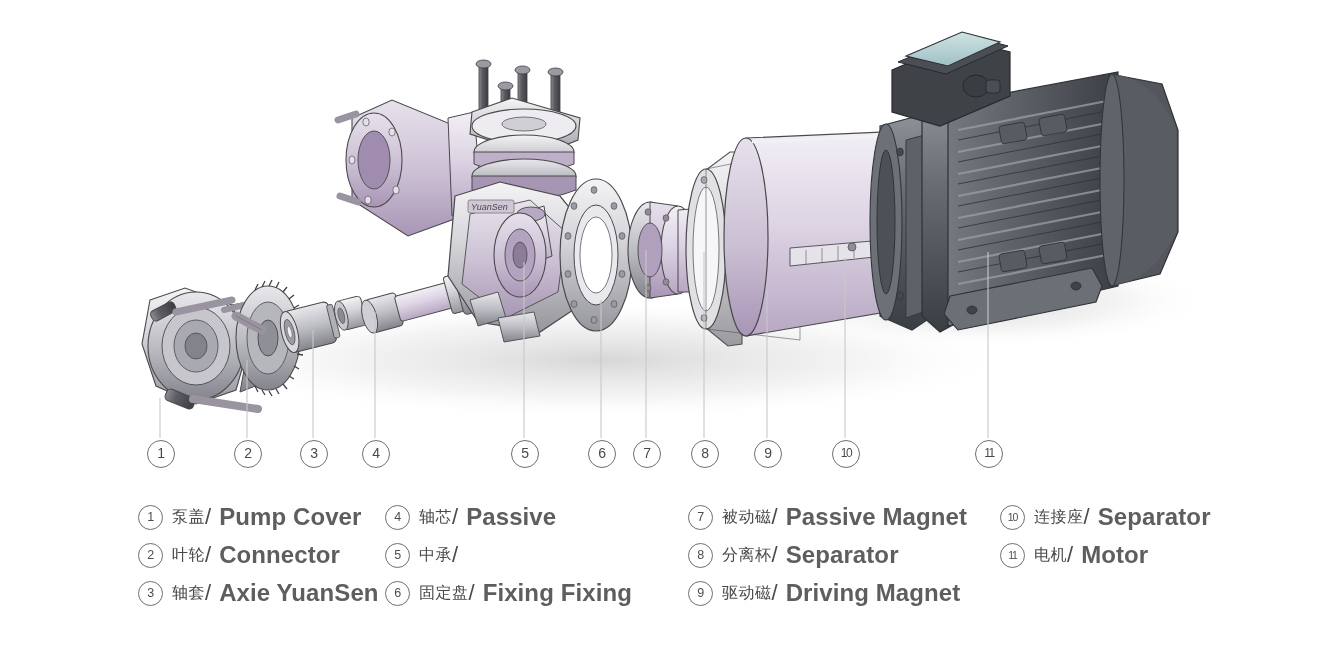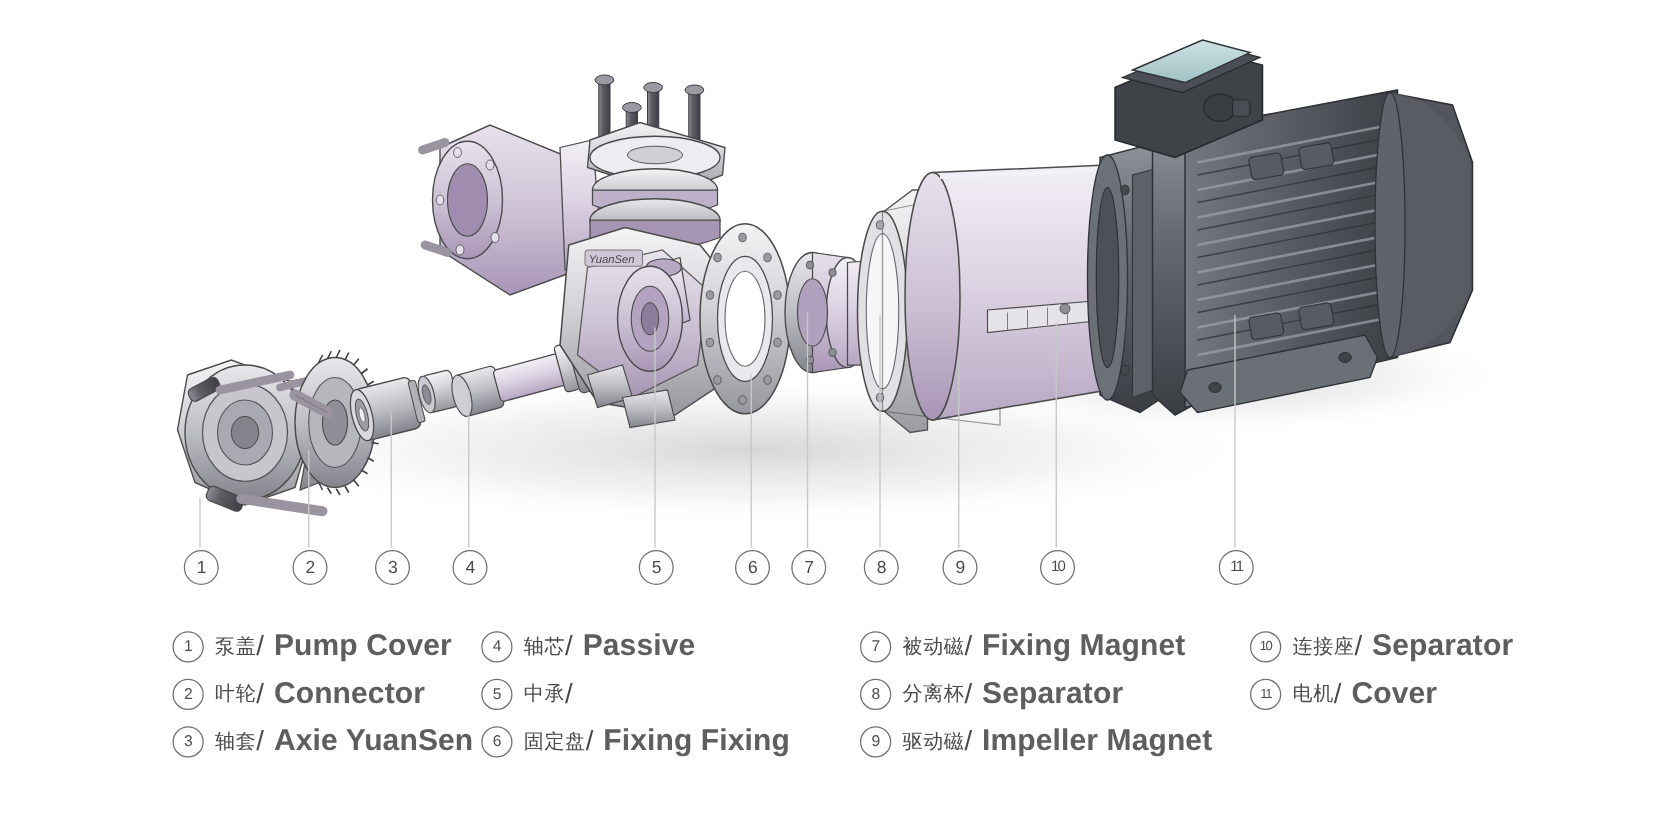--- a/index.html
+++ b/index.html
@@ -453,45 +453,45 @@
         <span class="legsep">/</span>
         <span class="legen">Fixing Fixing</span>
       </div>
     </div>
 
     <div class="legcol" style="left:688px;">
       <div class="legrow">
         <span class="legnum">7</span>
         <span class="legcn">被动磁</span>
         <span class="legsep">/</span>
-        <span class="legen">Fixing Magnet</span>
+        <span class="legen">Passive Magnet</span>
       </div>
       <div class="legrow">
         <span class="legnum">8</span>
         <span class="legcn">分离杯</span>
         <span class="legsep">/</span>
         <span class="legen">Separator</span>
       </div>
       <div class="legrow">
         <span class="legnum">9</span>
         <span class="legcn">驱动磁</span>
         <span class="legsep">/</span>
-        <span class="legen">Impeller Magnet</span>
+        <span class="legen">Driving Magnet</span>
       </div>
     </div>
 
     <div class="legcol" style="left:1000px;">
       <div class="legrow">
         <span class="legnum two">10</span>
         <span class="legcn">连接座</span>
         <span class="legsep">/</span>
         <span class="legen">Separator</span>
       </div>
       <div class="legrow">
         <span class="legnum two">11</span>
         <span class="legcn">电机</span>
         <span class="legsep">/</span>
-        <span class="legen">Cover</span>
+        <span class="legen">Motor</span>
       </div>
     </div>
 
   </div>
 </div>
 
 </body></html>

